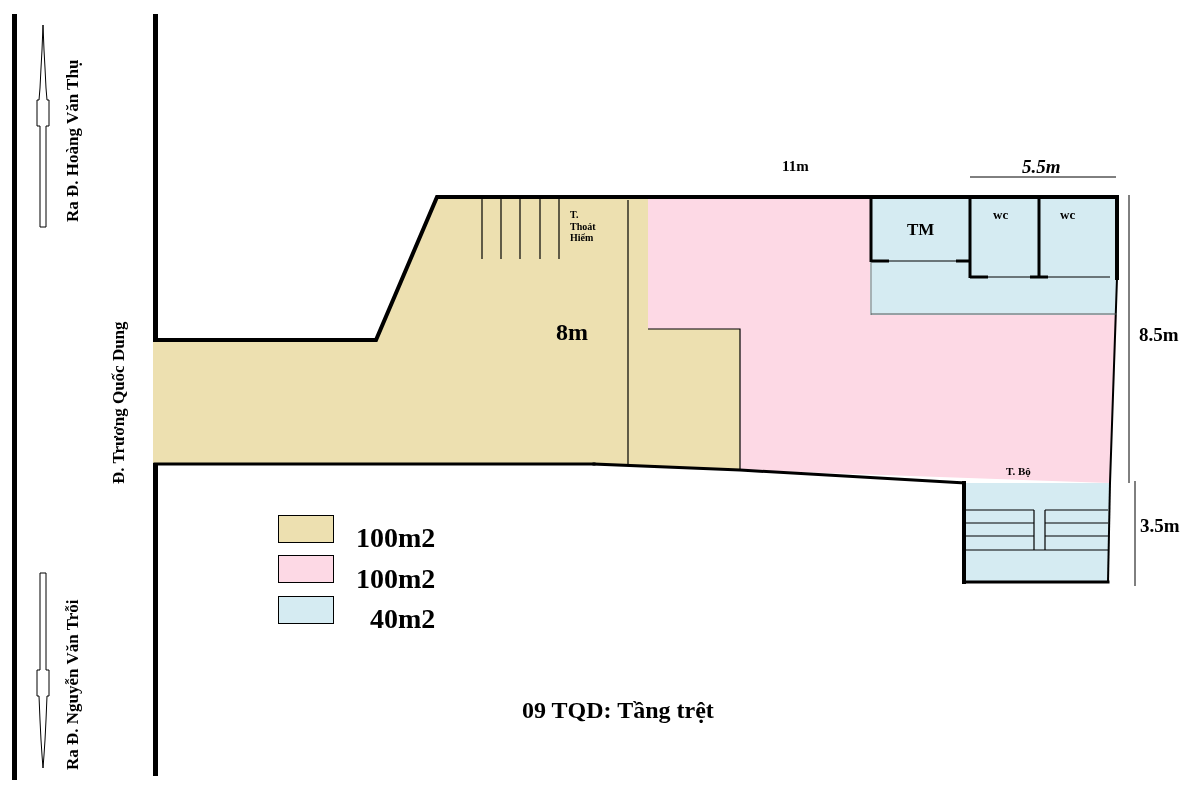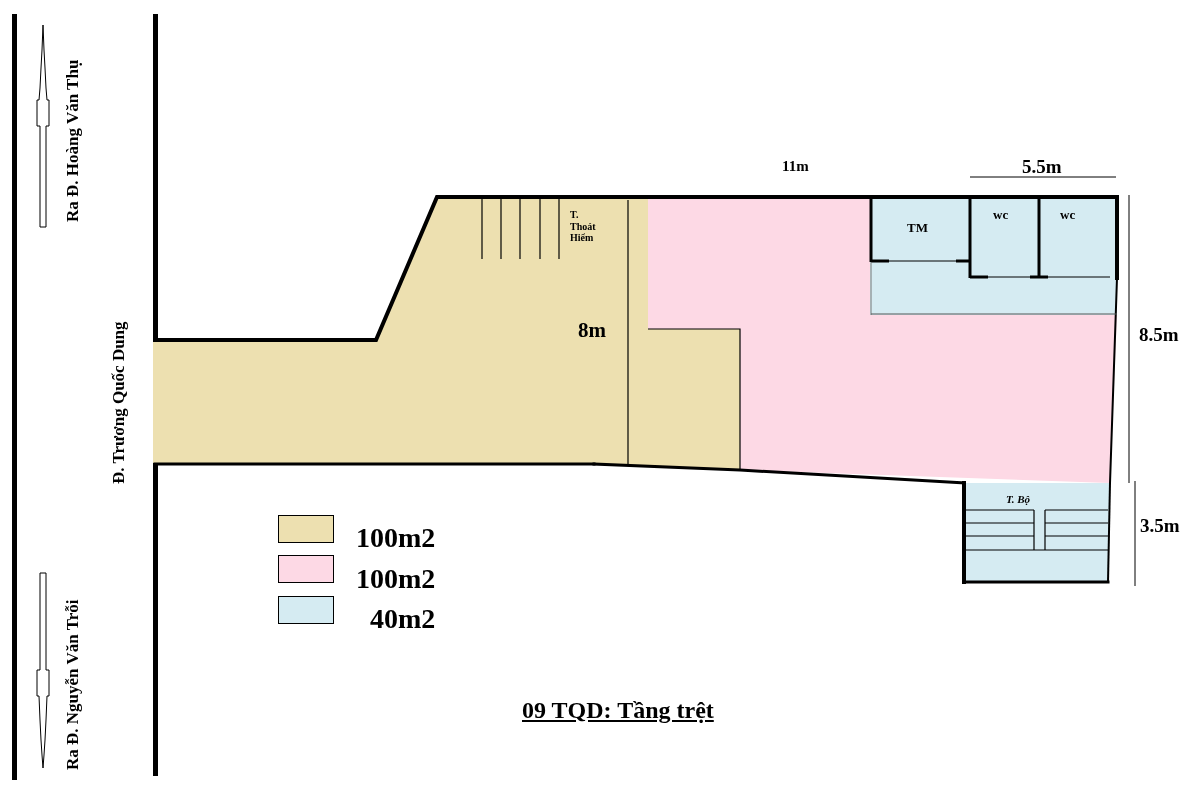--- a/index.html
+++ b/index.html
@@ -4,21 +4,21 @@
   <style>
     html, body { margin: 0; padding: 0; background: #ffffff; }
     body { width: 1200px; height: 800px; position: relative; overflow: hidden;
            font-family: "Liberation Serif", "DejaVu Serif", serif; }
     svg { position: absolute; left: 0; top: 0; }
     .html-label { position: absolute; font-family: "Liberation Serif", "DejaVu Serif", serif;
                   font-weight: bold; color: #000; white-space: nowrap; line-height: 1; }
     .vert { transform-origin: left top; transform: rotate(-90deg); }
     .legend-swatch { position: absolute; width: 56px; height: 28px; border: 1px solid #000; box-sizing: border-box; }
     .legend-text { position: absolute; font-size: 28px; }
-    .title { position: absolute; font-size: 24px; text-decoration: underline; }
+    .title { position: absolute; font-size: 24px; }
     .small { font-size: 10px; font-weight: bold; line-height: 1.15; }
   </style>
 </head>
 <body>
 
 <svg width="1200" height="800" viewBox="0 0 1200 800">
 
   <rect x="12" y="14" width="5" height="766" fill="#000"></rect>
   <rect x="153" y="14" width="5" height="326" fill="#000"></rect>
   <rect x="153" y="462" width="5" height="314" fill="#000"></rect>
@@ -95,34 +95,34 @@
     <line x1="1129" y1="195" x2="1129" y2="483"></line>
     <line x1="1135" y1="481" x2="1135" y2="586"></line>
   </g>
 </svg>
 
 <div class="html-label vert" style="left:64px; top:222px; font-size:17px;">Ra Đ. Hoàng Văn Thụ</div>
 <div class="html-label vert" style="left:64px; top:770px; font-size:17px;">Ra Đ. Nguyễn Văn Trỗi</div>
 <div class="html-label vert" style="left:110px; top:484px; font-size:17px;">Đ. Trương Quốc Dung</div>
 
 <div class="html-label" style="left:782px; top:159px; font-size:15px;">11m</div>
-<div class="html-label" style="left:1022px; top:157px; font-size:19px;">5.5m</div>
-<div class="html-label" style="left:578px; top:320px; font-size:21px;">8m</div>
+<div class="html-label" style="left:1022px; top:157px; font-size:19px;font-style:italic;">5.5m</div>
+<div class="html-label" style="left:556px; top:320px; font-size:24px;">8m</div>
 <div class="html-label" style="left:1139px; top:325px; font-size:19px;">8.5m</div>
 <div class="html-label" style="left:1140px; top:516px; font-size:19px;">3.5m</div>
 
 <div class="html-label small" style="left:570px; top:209px;">
   <div>T.</div>
   <div>Thoát</div>
   <div>Hiểm</div>
 </div>
-<div class="html-label" style="left:907px; top:221px; font-size:13px;text-align:center;">TM</div>
+<div class="html-label" style="left:907px; top:221px; font-size:17px;text-align:center;">TM</div>
 <div class="html-label" style="left:993px; top:208px; font-size:13px;">wc</div>
 <div class="html-label" style="left:1060px; top:208px; font-size:13px;">wc</div>
-<div class="html-label" style="left:1006px; top:494px; font-size:11px;font-style:italic;">T. Bộ</div>
+<div class="html-label" style="left:1006px; top:466px; font-size:11px;">T. Bộ</div>
 
 <div>
   <div class="legend-swatch" style="left:278px; top:515px; background:#ede0b0;"></div>
   <div class="html-label legend-text" style="left:356px; top:524px;">100m2</div>
   <div class="legend-swatch" style="left:278px; top:555px; background:#fdd9e5;"></div>
   <div class="html-label legend-text" style="left:356px; top:565px;">100m2</div>
   <div class="legend-swatch" style="left:278px; top:596px; background:#d5ebf2;"></div>
   <div class="html-label legend-text" style="left:370px; top:605px;">40m2</div>
 </div>
 

